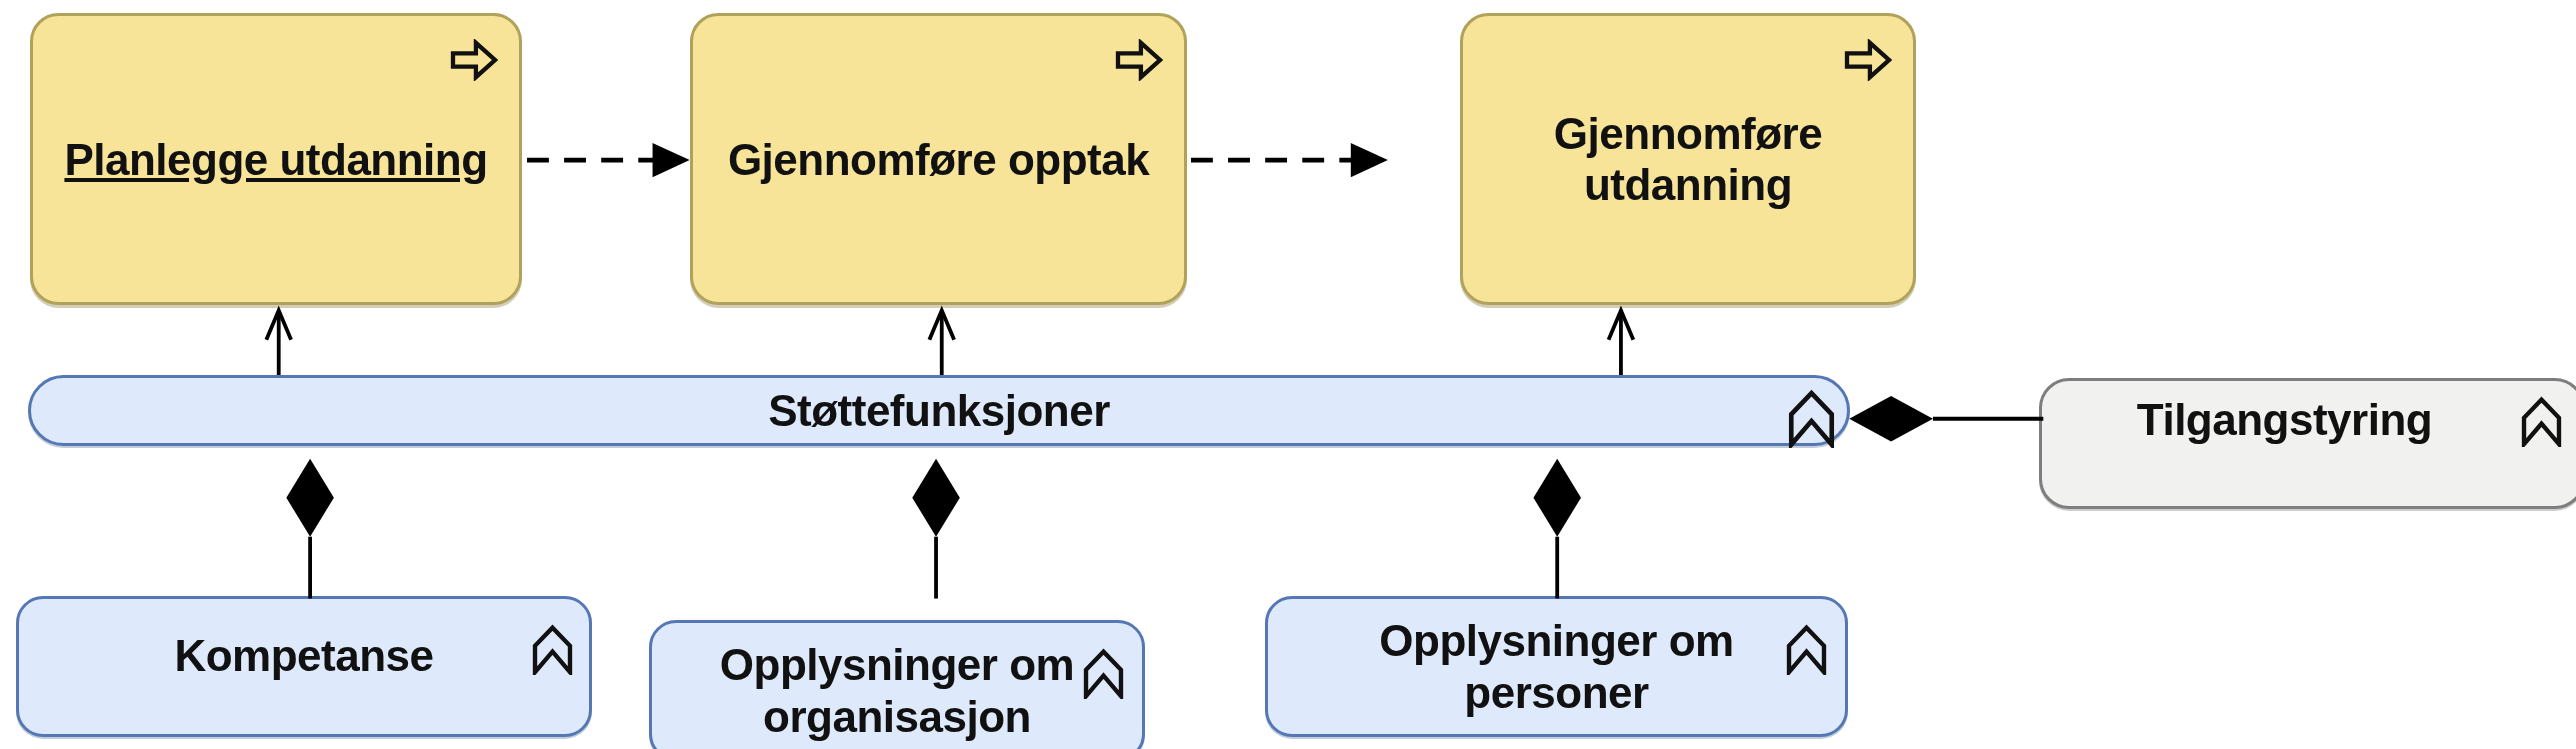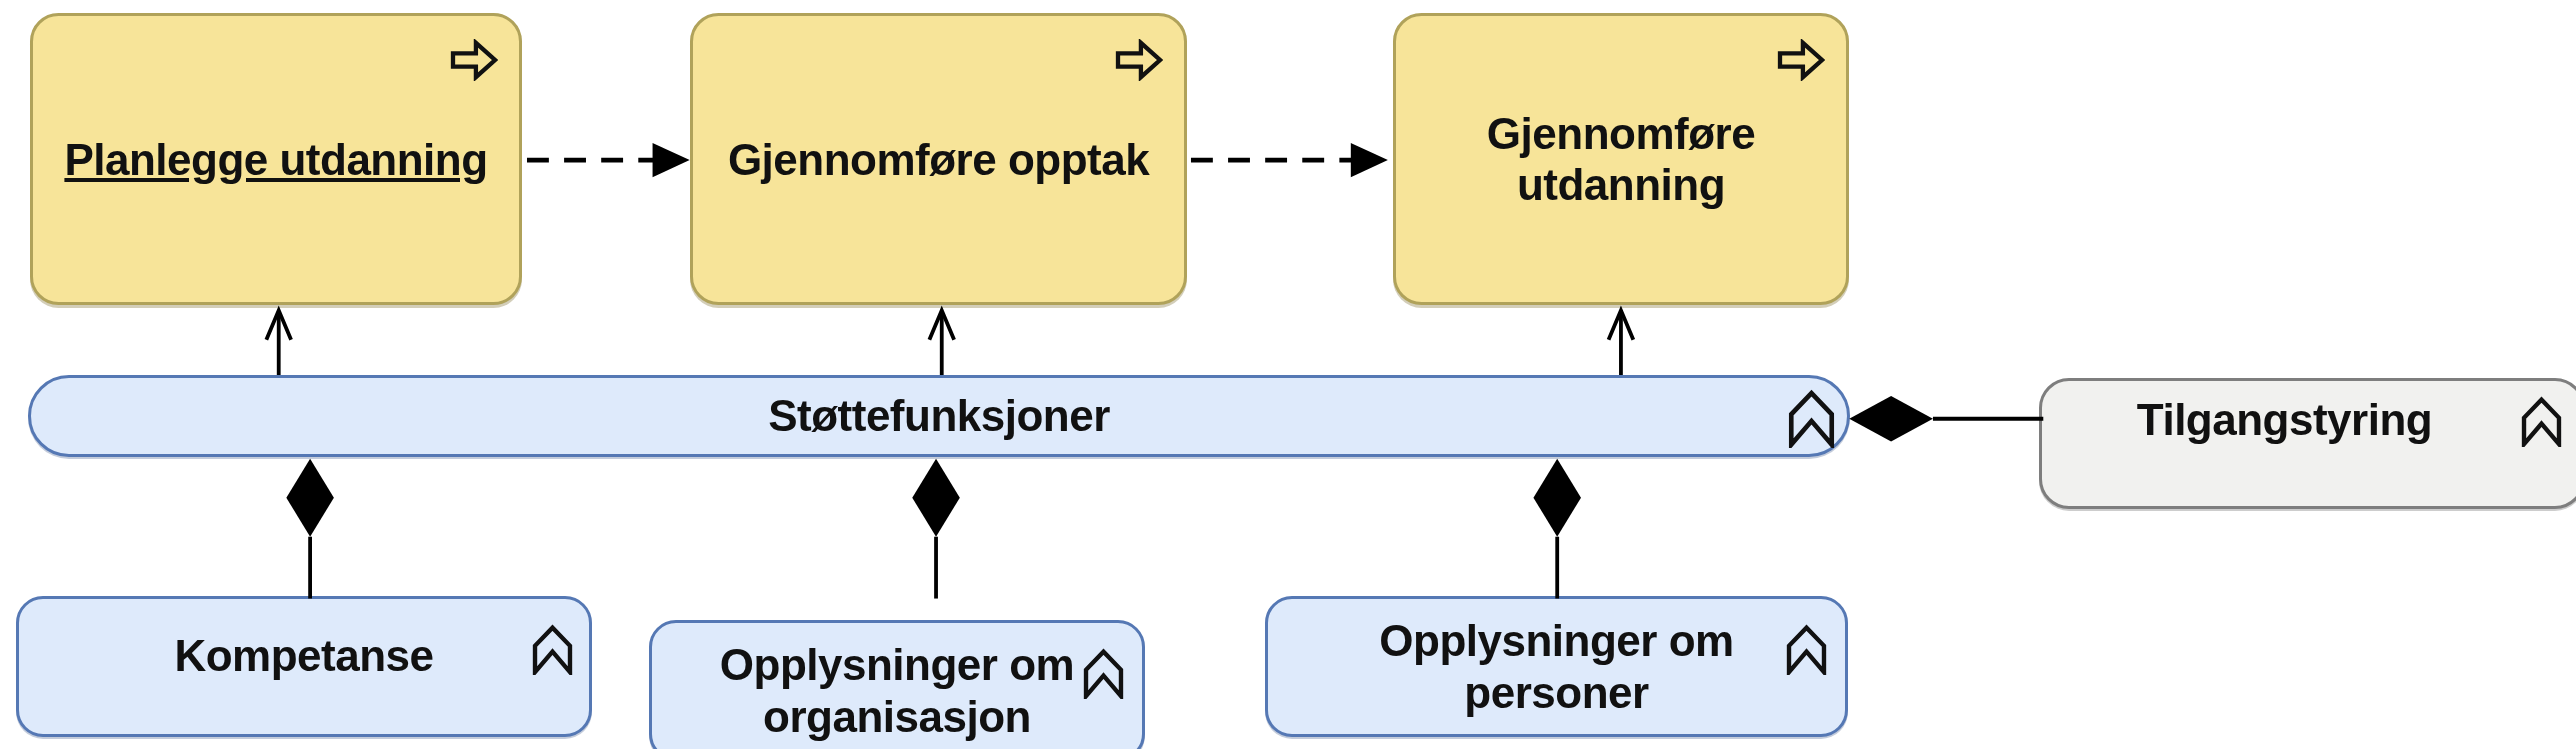--- a/index.html
+++ b/index.html
@@ -98,28 +98,28 @@
     </svg>
   </div>
 
   <div class="node process" style="left:690px;top:13.3px;width:497px;height:292px;justify-content:center;">
     <span class="nowrap">Gjennomføre opptak</span>
     <svg class="corner-icon" style="top:23px;right:21px;" width="48" height="42" viewBox="0 0 50 44">
       <path d="M3 15 H27 V4 L47 22 L27 40 V29 H3 Z" fill="none" stroke="#111" stroke-width="4.5" stroke-linejoin="miter"></path>
     </svg>
   </div>
 
-  <div class="node process" style="left:1393px;top:13.3px;width:456px;height:292px;">
+  <div class="node process" style="left:1460px;top:13.3px;width:456px;height:292px;">
     <span style="max-width:323px;">Gjennomføre utdanning</span>
     <svg class="corner-icon" style="top:23px;right:21px;" width="48" height="42" viewBox="0 0 50 44">
       <path d="M3 15 H27 V4 L47 22 L27 40 V29 H3 Z" fill="none" stroke="#111" stroke-width="4.5" stroke-linejoin="miter"></path>
     </svg>
   </div>
 
-  <div class="node bar" style="left:28px;top:375px;width:1822px;height:82px;">
+  <div class="node bar" style="left:28px;top:375px;width:1822px;height:71px;">
     <span class="nowrap">Støttefunksjoner</span>
     <svg class="corner-icon" style="top:10.5px;right:4.8px;" width="61" height="59" viewBox="0 0 64 70">
       <path d="M8 66 V30 L32 5 L56 30 V66 L32 38 Z" fill="none" stroke="#111" stroke-width="5.5" stroke-linejoin="miter"></path>
     </svg>
   </div>
 
   <div class="node external" style="left:2039px;top:378px;width:546px;height:131px;padding:0 55px 48px 0;">
     <span class="nowrap">Tilgangstyring</span>
     <svg class="corner-icon" style="top:15px;right:15px;" width="51" height="51" viewBox="0 0 64 70">
       <path d="M8 66 V30 L32 5 L56 30 V66 L32 38 Z" fill="none" stroke="#111" stroke-width="6" stroke-linejoin="miter"></path>

